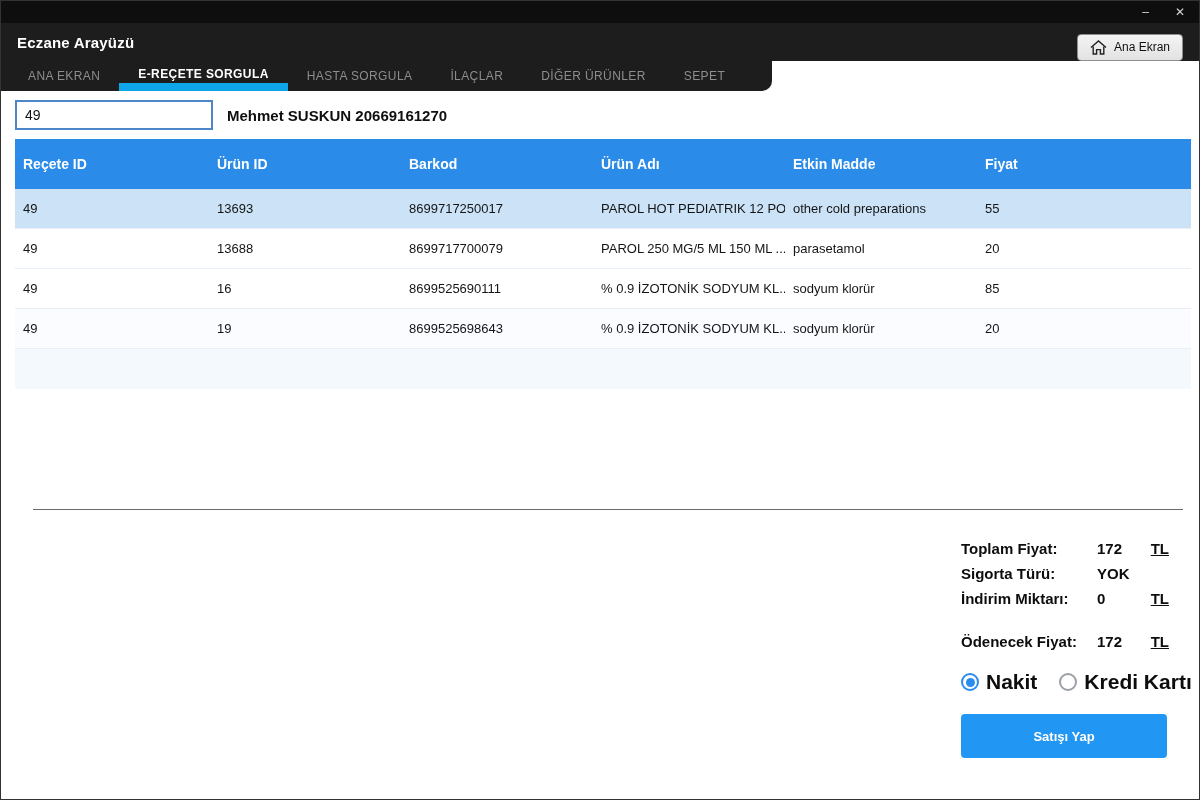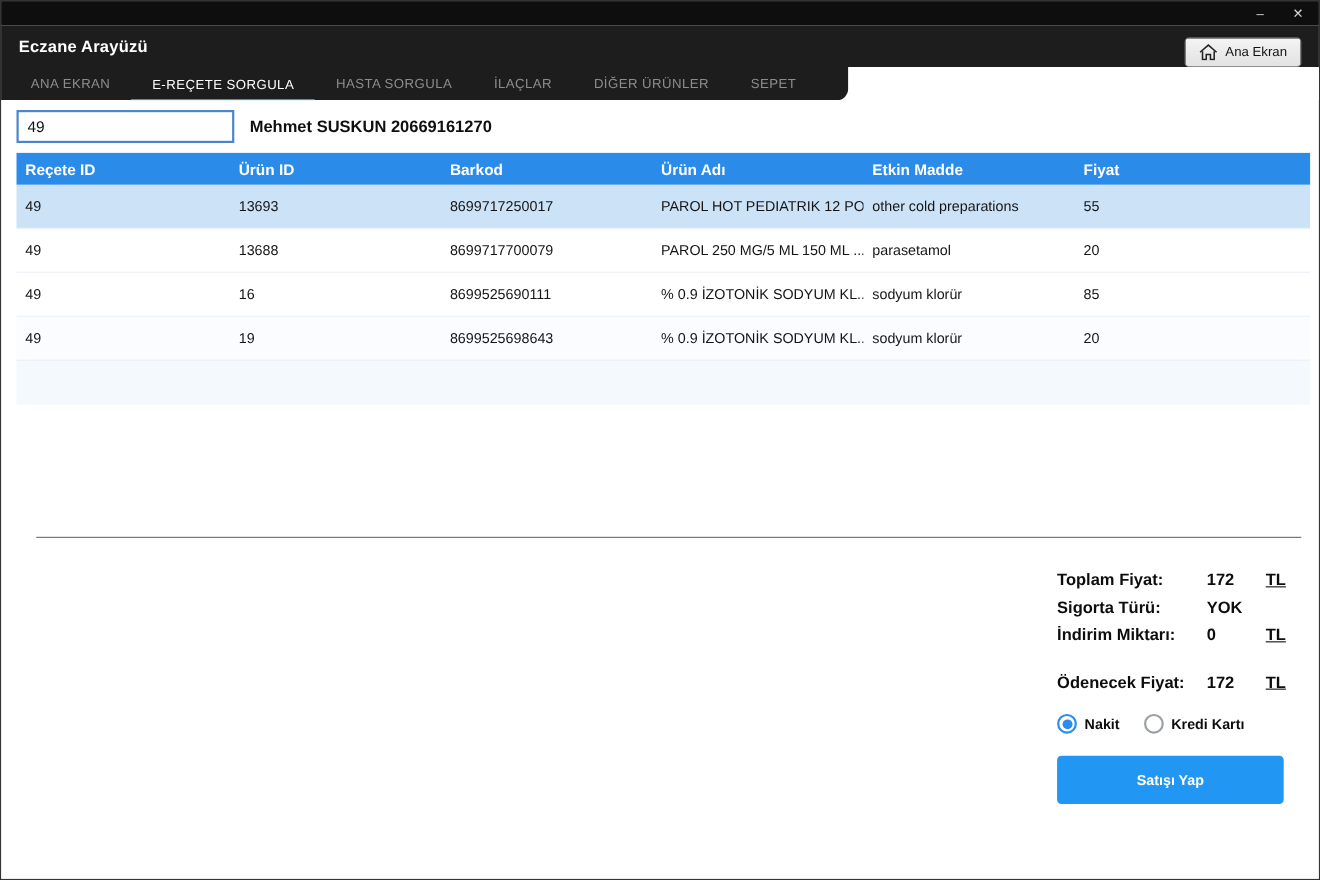--- a/index.html
+++ b/index.html
@@ -77,22 +77,22 @@
     padding: 0 19px;
     color: #8d8d8d;
     font-size: 12px;
     letter-spacing: 0.4px;
     cursor: pointer;
     border-bottom: 3px solid transparent;
     padding-top: 3px;
   }
   .tab.active {
     color: #ffffff;
-    font-weight: 400;
-    border-bottom: 1px solid #0ea5e9;
+    font-weight: 700;
+    border-bottom: 8px solid #0ea5e9;
   }
 
   
   .content { padding: 8px 8px 0 14px; }
 
   .search-row {
     display: flex;
     align-items: center;
     height: 32px;
     margin-bottom: 8px;
@@ -116,21 +116,21 @@
 
   
   .grid-row {
     display: grid;
     grid-template-columns: 194px 192px 192px 192px 192px 1fr;
     align-items: center;
   }
   .thead {
     background: #2b8be9;
     color: #ffffff;
-    height: 29px;
+    height: 50px;
     font-size: 14px;
     font-weight: 700;
   }
   .thead .cell, .trow .cell { padding-left: 8px; white-space: nowrap; overflow: hidden; }
   .trow {
     height: 40px;
     background: #ffffff;
     font-size: 13px;
     color: #151515;
     border-bottom: 1px solid #e7eef5;
@@ -159,21 +159,21 @@
     font-size: 15px;
     font-weight: 700;
     line-height: 25px;
   }
   .sum-grid .unit { text-align: right; text-decoration: underline; }
   .payable { margin-top: 18px; }
   .pay-options {
     margin-top: 16px;
     display: flex;
     align-items: center;
-    font-size: 13px;
+    font-size: 21px;
     font-weight: 700;
     white-space: nowrap;
   }
   .radio {
     width: 18px;
     height: 18px;
     border-radius: 50%;
     border: 2px solid #9aa0a6;
     background: #fff;
     display: inline-flex;

